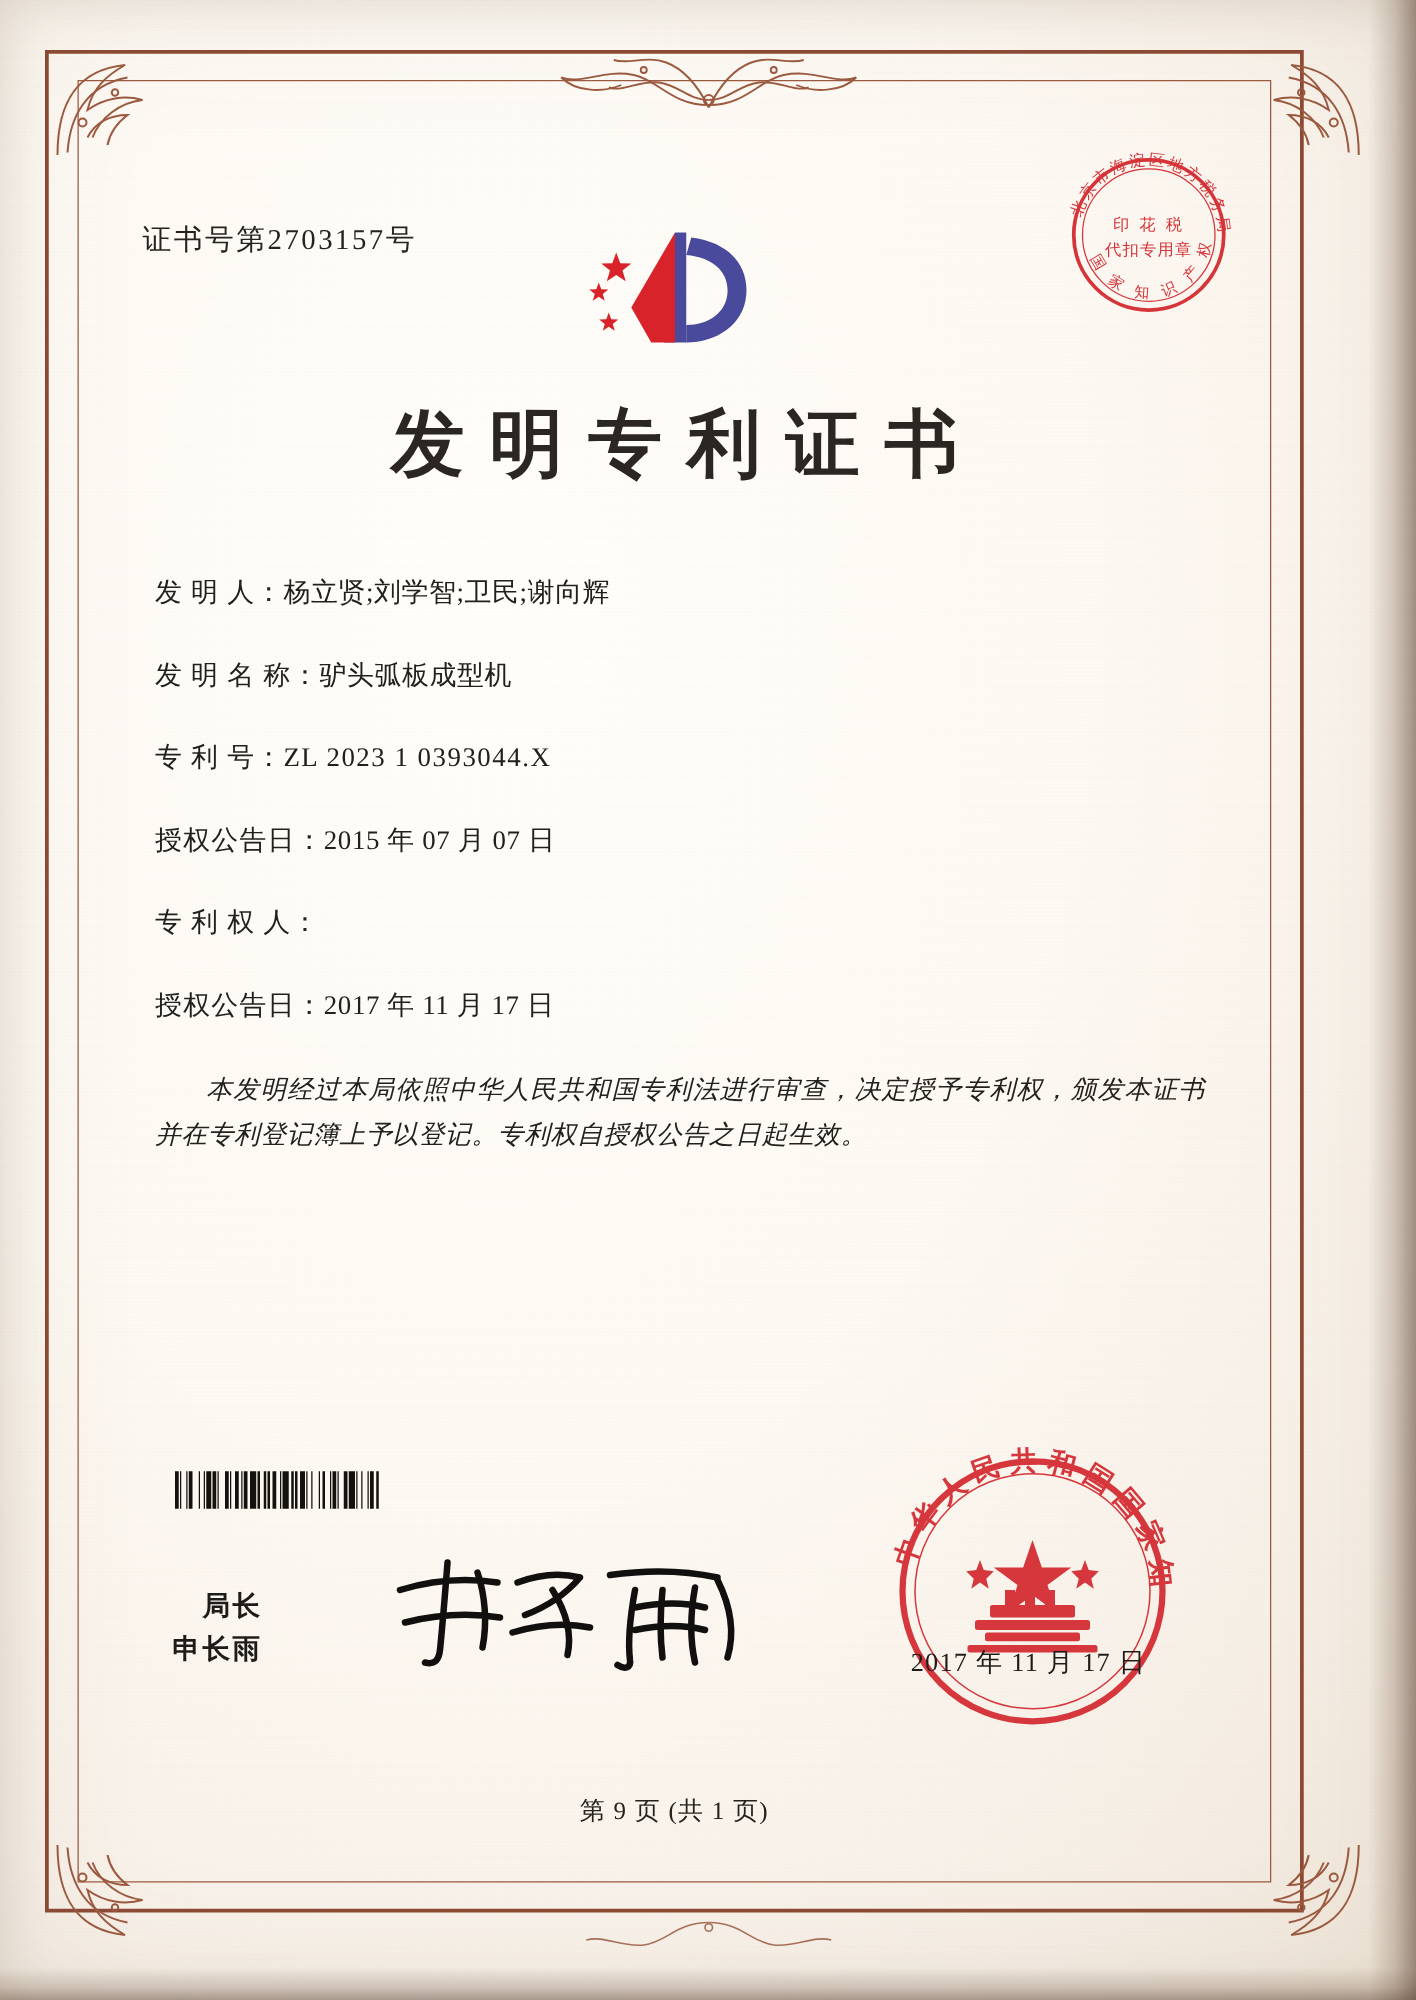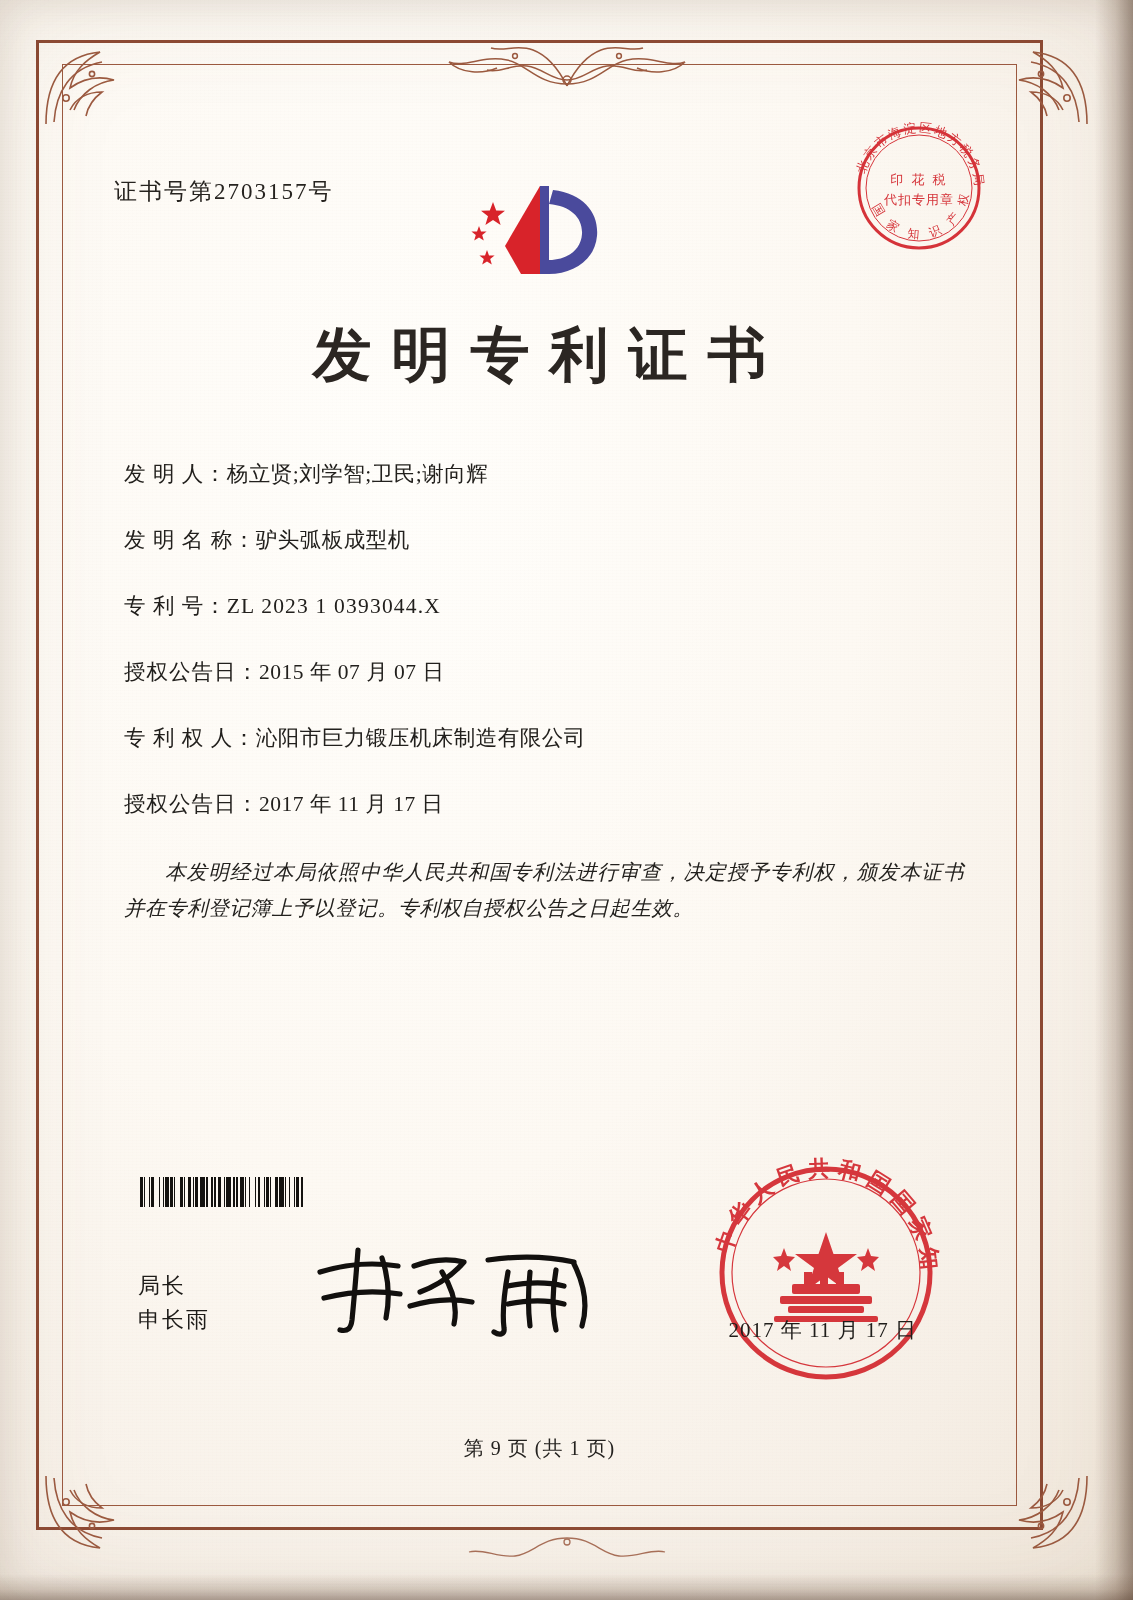--- a/index.html
+++ b/index.html
@@ -211,23 +211,24 @@
   }
 
   
   #sig-block {
     position: absolute;
     left: 76px;
     top: 1205px;
     font-size: 22px;
     line-height: 34px;
     color: #1e1c19;
-    font-weight: normal;
+    font-weight: bold;
     letter-spacing: 2px;
     font-family: "DejaVu Sans", "Liberation Sans", sans-serif;
+    text-align: right;
   }
   #signature-hand {
     position: absolute;
     left: 240px;
     top: 1178px;
     width: 310px;
     height: 96px;
   }
 
   
@@ -394,21 +395,20 @@
       <div class="field-row">
         <span class="field-label">专 利 号：</span>
         <span class="field-value mono">ZL 2023 1 0393044.X</span>
       </div>
       <div class="field-row">
         <span class="field-label">授权公告日：</span>
         <span class="field-value">2015 年 07 月 07 日</span>
       </div>
       <div class="field-row">
         <span class="field-label">专 利 权 人：</span>
-        <span class="field-value">沁阳市巨力锻压机床制造有限公司</span>
       </div>
       <div class="field-row">
         <span class="field-label">授权公告日：</span>
         <span class="field-value">2017 年 11 月 17 日</span>
       </div>
     </div>
 
     <div class="body-text">
       <p>本发明经过本局依照中华人民共和国专利法进行审查，决定授予专利权，颁发本证书并在专利登记簿上予以登记。专利权自授权公告之日起生效。</p>
     </div>

